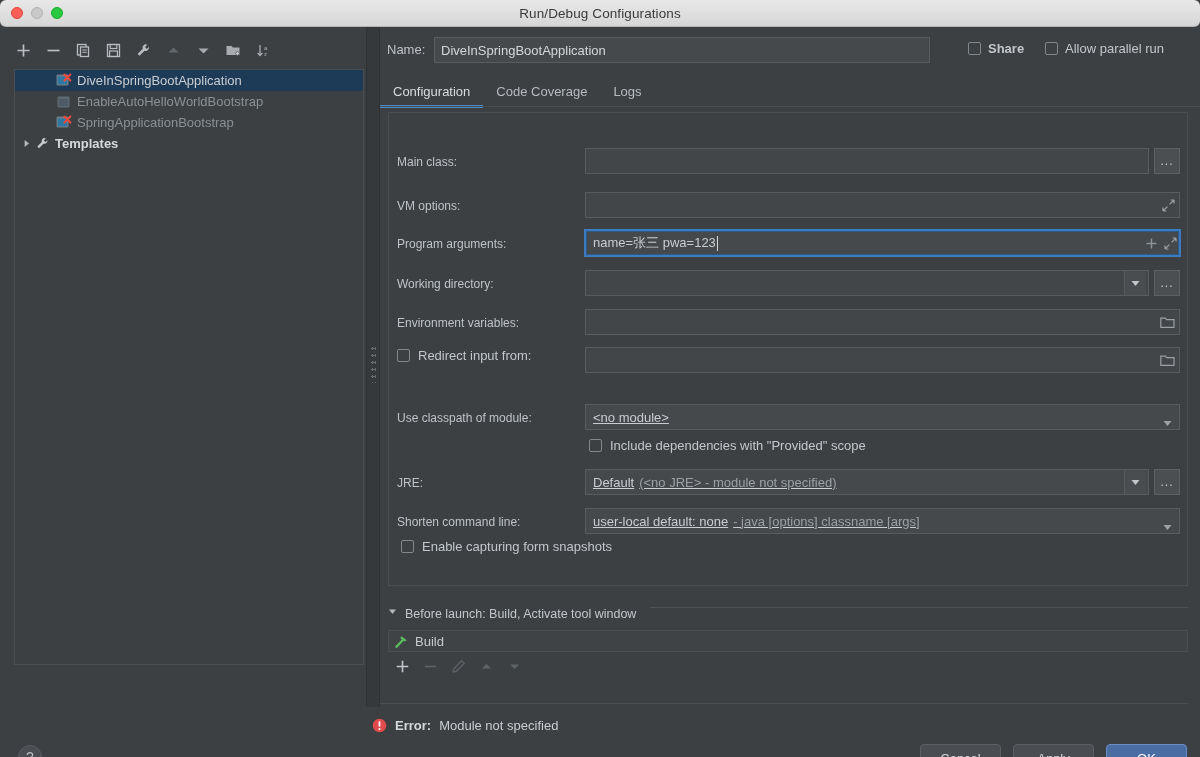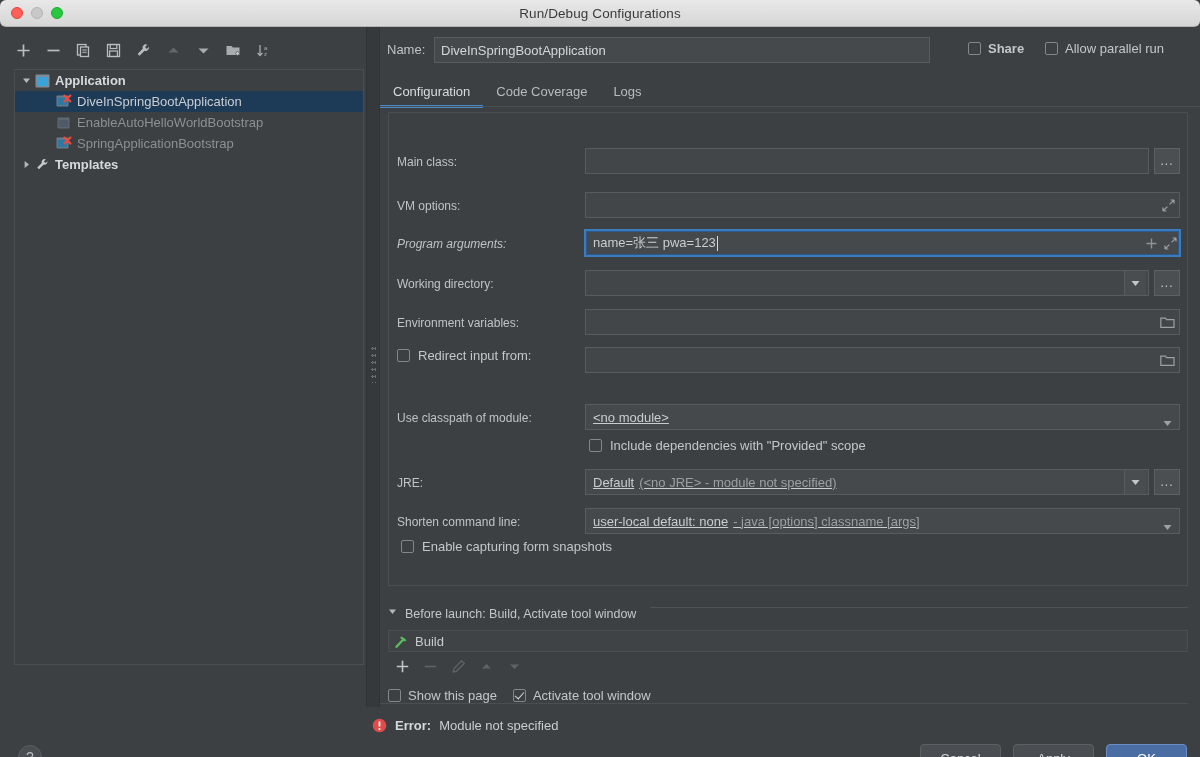--- a/index.html
+++ b/index.html
@@ -321,34 +321,20 @@
         <svg width="17" height="17" viewBox="0 0 17 17">
           <path d="M5 3v10.5M2.6 11l2.4 2.5L7.4 11" stroke="#a8acb0" stroke-width="1.3" fill="none"></path>
           <text x="9" y="7.5" font-size="6" fill="#a8acb0" font-family="Liberation Sans, sans-serif">a</text>
           <text x="9" y="14" font-size="6" fill="#a8acb0" font-family="Liberation Sans, sans-serif">z</text>
         </svg>
       </div>
     </div>
 
     <div class="tree">
 
-      <div class="tree-row group">
-        <span class="twisty">
-          <svg width="9" height="9" viewBox="0 0 9 9">
-              <path d="M1 2.6 L8 2.6 L4.5 7 Z" fill="#b4b8bc"></path>
-            </svg>
-        </span>
-        <span class="tree-icon">
-          <svg width="15" height="14" viewBox="0 0 15 14">
-            <rect x="0.5" y="0.5" width="14" height="13" rx="1" fill="#7d8c97"></rect>
-            <rect x="2" y="3" width="11" height="9" fill="#3aa3d8"></rect>
-          </svg>
-        </span>
-        <span class="tree-label">Application</span>
-      </div>
 
       <div class="tree-row selected">
         <span class="tree-indent"></span>
         <span class="twisty"></span>
         <span class="tree-icon">
           <svg width="16" height="15" viewBox="0 0 16 15">
             <rect x="0.5" y="1.5" width="12" height="11" rx="1" fill="#6e7c87"></rect>
             <rect x="1.8" y="3.6" width="9.4" height="7.6" fill="#2e79a4"></rect>
             <path d="M8.4 1.6 L14.4 7.6 M14.4 1.6 L8.4 7.6" stroke="#ef4a3c" stroke-width="2.1" stroke-linecap="round"></path>
           </svg>
@@ -432,21 +418,21 @@
 
       <div class="flabel" style="left:8px; top:86px;">VM options:</div>
       <div class="field empty" style="left:196px; top:79px; width:595px;"></div>
       <div class="inline-icon" style="left:770px; top:83px; width:18px; height:18px;">
         <svg width="13" height="13" viewBox="0 0 13 13">
           <path d="M12 1 L7.6 5.4 M12 1 L12 4.4 M12 1 L8.6 1" stroke="#9ba0a4" stroke-width="1.2" fill="none"></path>
           <path d="M1 12 L5.4 7.6 M1 12 L1 8.6 M1 12 L4.4 12" stroke="#9ba0a4" stroke-width="1.2" fill="none"></path>
         </svg>
       </div>
 
-      <div class="flabel" style="left:8px; top:124px;font-style:italic;">Program arguments:</div>
+      <div class="flabel" style="left:8px; top:124px;">Program arguments:</div>
       <div class="field focused" style="left:195px; top:116px; width:597px; height:28px;">
         <span>name=张三  pwa=123</span>
           <span style="display:inline-block;width:1px;height:15px;background:#d6d9dc;margin-left:1px;"></span>
       </div>
       <div class="inline-icon" style="left:753px; top:121px; width:18px; height:18px;">
         <svg width="13" height="13" viewBox="0 0 13 13">
             <path d="M6.5 1.5v10M1.5 6.5h10" stroke="#8d9296" stroke-width="1.4"></path>
           </svg>
       </div>
       <div class="inline-icon" style="left:772px; top:121px; width:18px; height:18px;">
@@ -572,30 +558,20 @@
             <path d="M3 9.5 L7.5 5 L12 9.5 Z" fill="#5f6367"></path>
           </svg>
       </div>
       <div class="bl-btn">
         <svg width="15" height="15" viewBox="0 0 15 15">
             <path d="M3 5.5 L7.5 10 L12 5.5 Z" fill="#5f6367"></path>
           </svg>
       </div>
     </div>
 
-    <div class="bl-checks">
-      <div class="bl-check">
-        <span class="cbox"></span>
-        <span>Show this page</span>
-      </div>
-      <div class="bl-check">
-        <span class="cbox checked"></span>
-        <span>Activate tool window</span>
-      </div>
-    </div>
 
   </div>
 
   <div class="hr-footer"></div>
 
   <div class="error-bar">
     <span class="error-icon">
       <svg width="15" height="15" viewBox="0 0 15 15">
         <circle cx="7.5" cy="7.5" r="6.8" fill="#e04b4b"></circle>
         <rect x="6.6" y="3.3" width="1.8" height="5.4" rx="0.8" fill="#ffffff"></rect>

